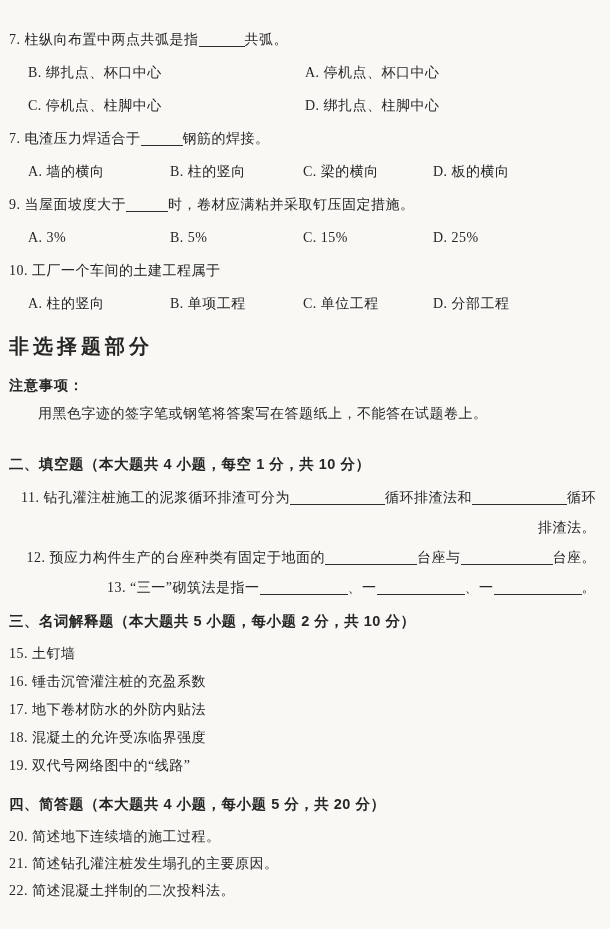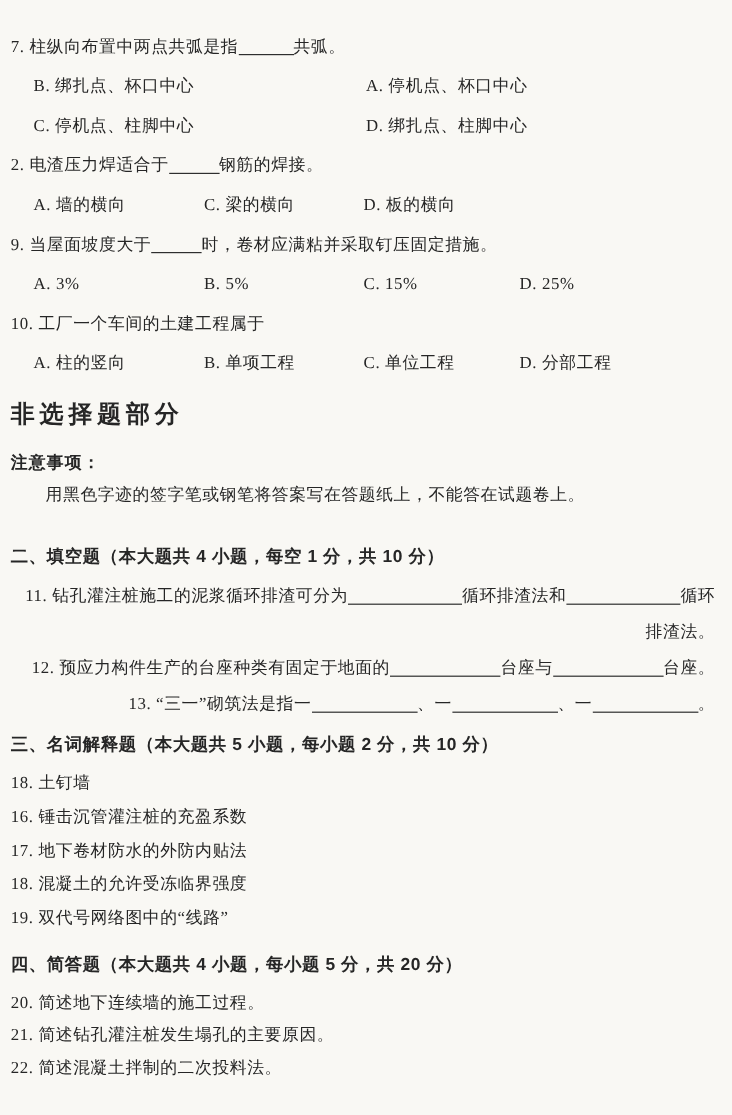--- a/index.html
+++ b/index.html
@@ -79,23 +79,24 @@
         <div class="opt-row cols-2">
           <div class="opt">B. 绑扎点、杯口中心</div>
           <div class="opt">A. 停机点、杯口中心</div>
         </div>
         <div class="opt-row cols-2">
           <div class="opt">C. 停机点、柱脚中心</div>
           <div class="opt">D. 绑扎点、柱脚中心</div>
         </div>
       </div>
       <div class="mc-question">
-        <div class="stem"><span class="run">2. 电渣压力焊适合于</span><span class="blank" style="width: 42px;"></span><span class="run">钢筋的焊接。</span></div>
+        <div class="stem"><span class="run">7. 电渣压力焊适合于</span><span class="blank" style="width: 42px;"></span><span class="run">钢筋的焊接。</span></div>
         <div class="opt-row cols-4">
           <div class="opt">A. 墙的横向</div>
+          <div class="opt">B. 柱的竖向</div>
           <div class="opt">C. 梁的横向</div>
           <div class="opt">D. 板的横向</div>
         </div>
       </div>
       <div class="mc-question">
         <div class="stem"><span class="run">9. 当屋面坡度大于</span><span class="blank" style="width: 42px;"></span><span class="run">时，卷材应满粘并采取钉压固定措施。</span></div>
         <div class="opt-row cols-4">
           <div class="opt">A. 3%</div>
           <div class="opt">B. 5%</div>
           <div class="opt">C. 15%</div>
@@ -122,21 +123,21 @@
 
   <h2 class="sec-heading">二、填空题（本大题共 4 小题，每空 1 分，共 10 分）</h2>
   <section id="fill-in-questions">
       <div class="fill-q"><span class="run">11. 钻孔灌注桩施工的泥浆循环排渣可分为</span><span class="blank" style="width: 95px;"></span><span class="run">循环排渣法和</span><span class="blank" style="width: 95px;"></span><span class="run">循环排渣法。</span></div>
       <div class="fill-q"><span class="run">12. 预应力构件生产的台座种类有固定于地面的</span><span class="blank" style="width: 92px;"></span><span class="run">台座与</span><span class="blank" style="width: 92px;"></span><span class="run">台座。</span></div>
       <div class="fill-q"><span class="run">13. “三一”砌筑法是指一</span><span class="blank" style="width: 88px;"></span><span class="run">、一</span><span class="blank" style="width: 88px;"></span><span class="run">、一</span><span class="blank" style="width: 88px;"></span><span class="run">。</span></div>
     </section>
 
   <h2 class="sec-heading">三、名词解释题（本大题共 5 小题，每小题 2 分，共 10 分）</h2>
   <section id="definition-items">
-      <div class="plain-item">18. 土钉墙</div>
+      <div class="plain-item">15. 土钉墙</div>
       <div class="plain-item">16. 锤击沉管灌注桩的充盈系数</div>
       <div class="plain-item">17. 地下卷材防水的外防内贴法</div>
       <div class="plain-item">18. 混凝土的允许受冻临界强度</div>
       <div class="plain-item">19. 双代号网络图中的“线路”</div>
     </section>
 
   <h2 class="sec-heading">四、简答题（本大题共 4 小题，每小题 5 分，共 20 分）</h2>
   <section id="short-answer-items">
       <div class="plain-item">20. 简述地下连续墙的施工过程。</div>
       <div class="plain-item">21. 简述钻孔灌注桩发生塌孔的主要原因。</div>

